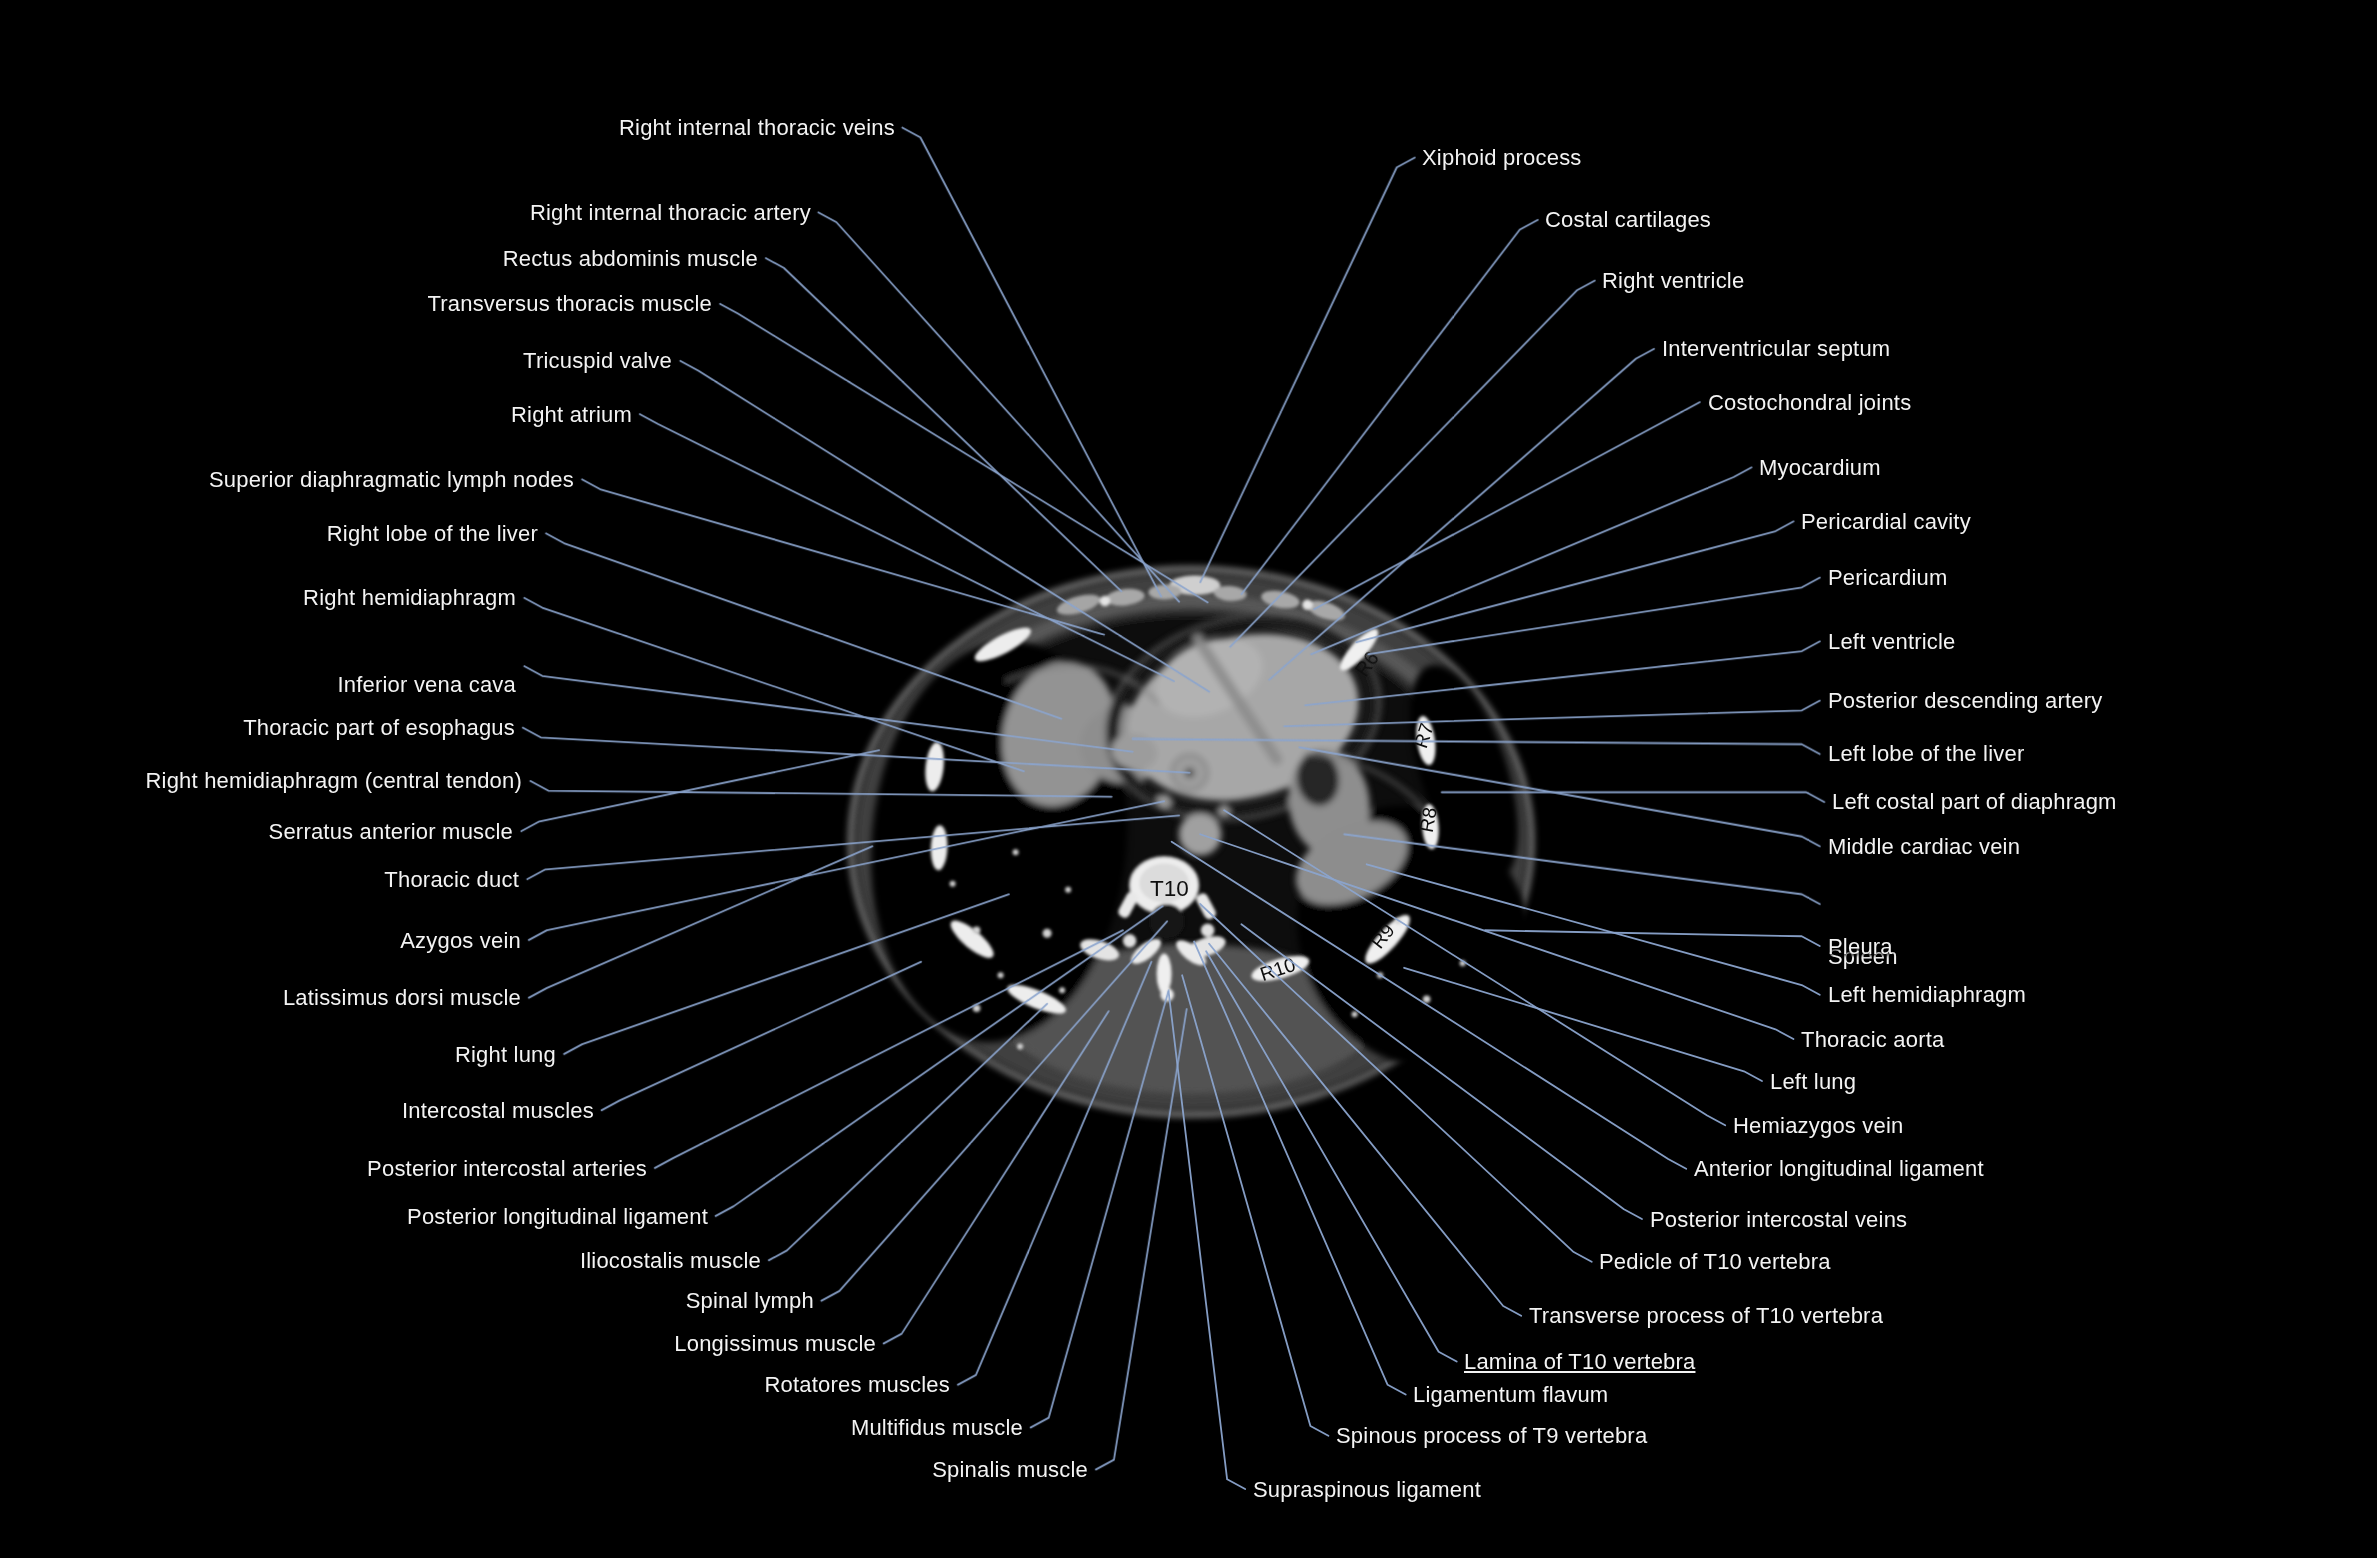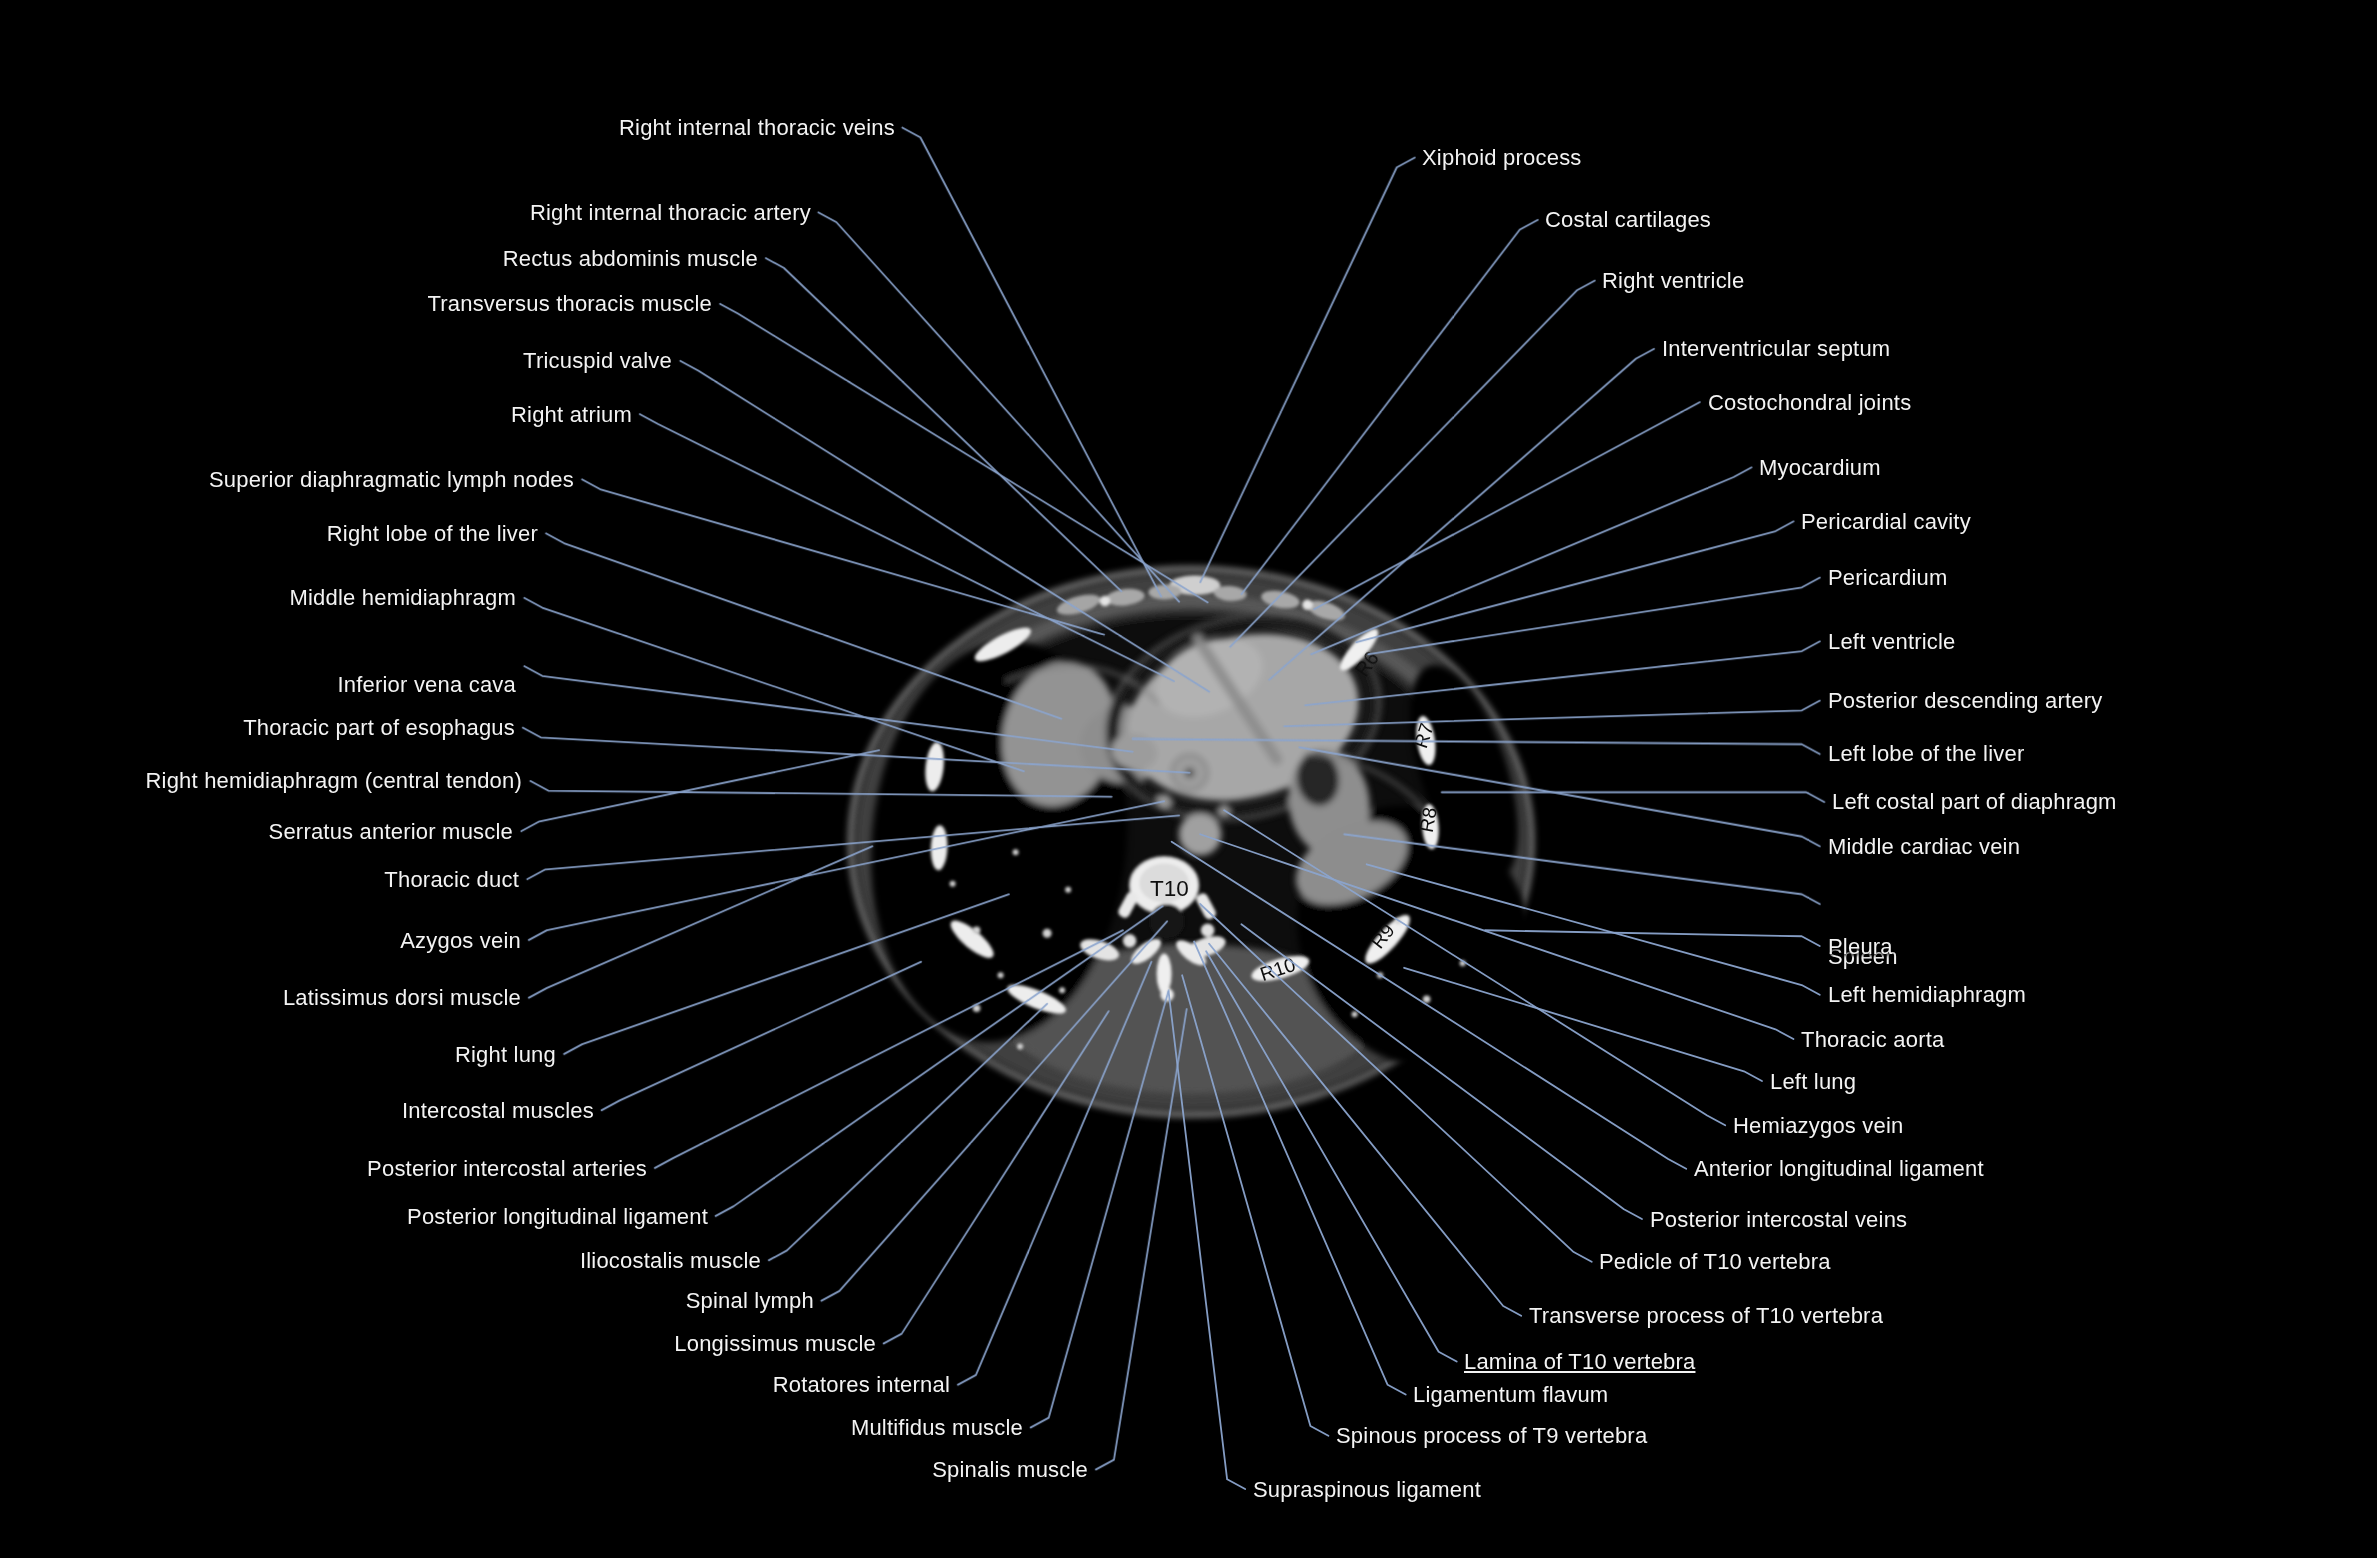--- a/index.html
+++ b/index.html
@@ -208,36 +208,36 @@
 
   <div id="labels-layer">
       <div class="label left" style="right: 1482px; top: 111px;">Right internal thoracic veins</div>
       <div class="label left" style="right: 1566px; top: 196px;">Right internal thoracic artery</div>
       <div class="label left" style="right: 1619px; top: 242px;">Rectus abdominis muscle</div>
       <div class="label left" style="right: 1665px; top: 287px;">Transversus thoracis muscle</div>
       <div class="label left" style="right: 1705px; top: 344px;">Tricuspid valve</div>
       <div class="label left" style="right: 1745px; top: 398px;">Right atrium</div>
       <div class="label left" style="right: 1803px; top: 463px;">Superior diaphragmatic lymph nodes</div>
       <div class="label left" style="right: 1839px; top: 517px;">Right lobe of the liver</div>
-      <div class="label left" style="right: 1861px; top: 581px;">Middle hemidiaphragm</div>
+      <div class="label left" style="right: 1861px; top: 581px;">Right hemidiaphragm</div>
       <div class="label left" style="right: 1861px; top: 668px;">Inferior vena cava</div>
       <div class="label left" style="right: 1862px; top: 711px;">Thoracic part of esophagus</div>
       <div class="label left" style="right: 1855px; top: 764px;">Right hemidiaphragm (central tendon)</div>
       <div class="label left" style="right: 1864px; top: 815px;">Serratus anterior muscle</div>
       <div class="label left" style="right: 1858px; top: 863px;">Thoracic duct</div>
       <div class="label left" style="right: 1856px; top: 924px;">Azygos vein</div>
       <div class="label left" style="right: 1856px; top: 981px;">Latissimus dorsi muscle</div>
       <div class="label left" style="right: 1821px; top: 1038px;">Right lung</div>
       <div class="label left" style="right: 1783px; top: 1094px;">Intercostal muscles</div>
       <div class="label left" style="right: 1730px; top: 1152px;">Posterior intercostal arteries</div>
       <div class="label left" style="right: 1669px; top: 1200px;">Posterior longitudinal ligament</div>
       <div class="label left" style="right: 1616px; top: 1244px;">Iliocostalis muscle</div>
       <div class="label left" style="right: 1563px; top: 1284px;">Spinal lymph</div>
       <div class="label left" style="right: 1501px; top: 1327px;">Longissimus muscle</div>
-      <div class="label left" style="right: 1427px; top: 1368px;">Rotatores internal</div>
+      <div class="label left" style="right: 1427px; top: 1368px;">Rotatores muscles</div>
       <div class="label left" style="right: 1354px; top: 1411px;">Multifidus muscle</div>
       <div class="label left" style="right: 1289px; top: 1453px;">Spinalis muscle</div>
       <div class="label right" style="left: 1422px; top: 141px;">Xiphoid process</div>
       <div class="label right" style="left: 1545px; top: 203px;">Costal cartilages</div>
       <div class="label right" style="left: 1602px; top: 264px;">Right ventricle</div>
       <div class="label right" style="left: 1662px; top: 332px;">Interventricular septum</div>
       <div class="label right" style="left: 1708px; top: 386px;">Costochondral joints</div>
       <div class="label right" style="left: 1759px; top: 451px;">Myocardium</div>
       <div class="label right" style="left: 1801px; top: 505px;">Pericardial cavity</div>
       <div class="label right" style="left: 1828px; top: 561px;">Pericardium</div>

